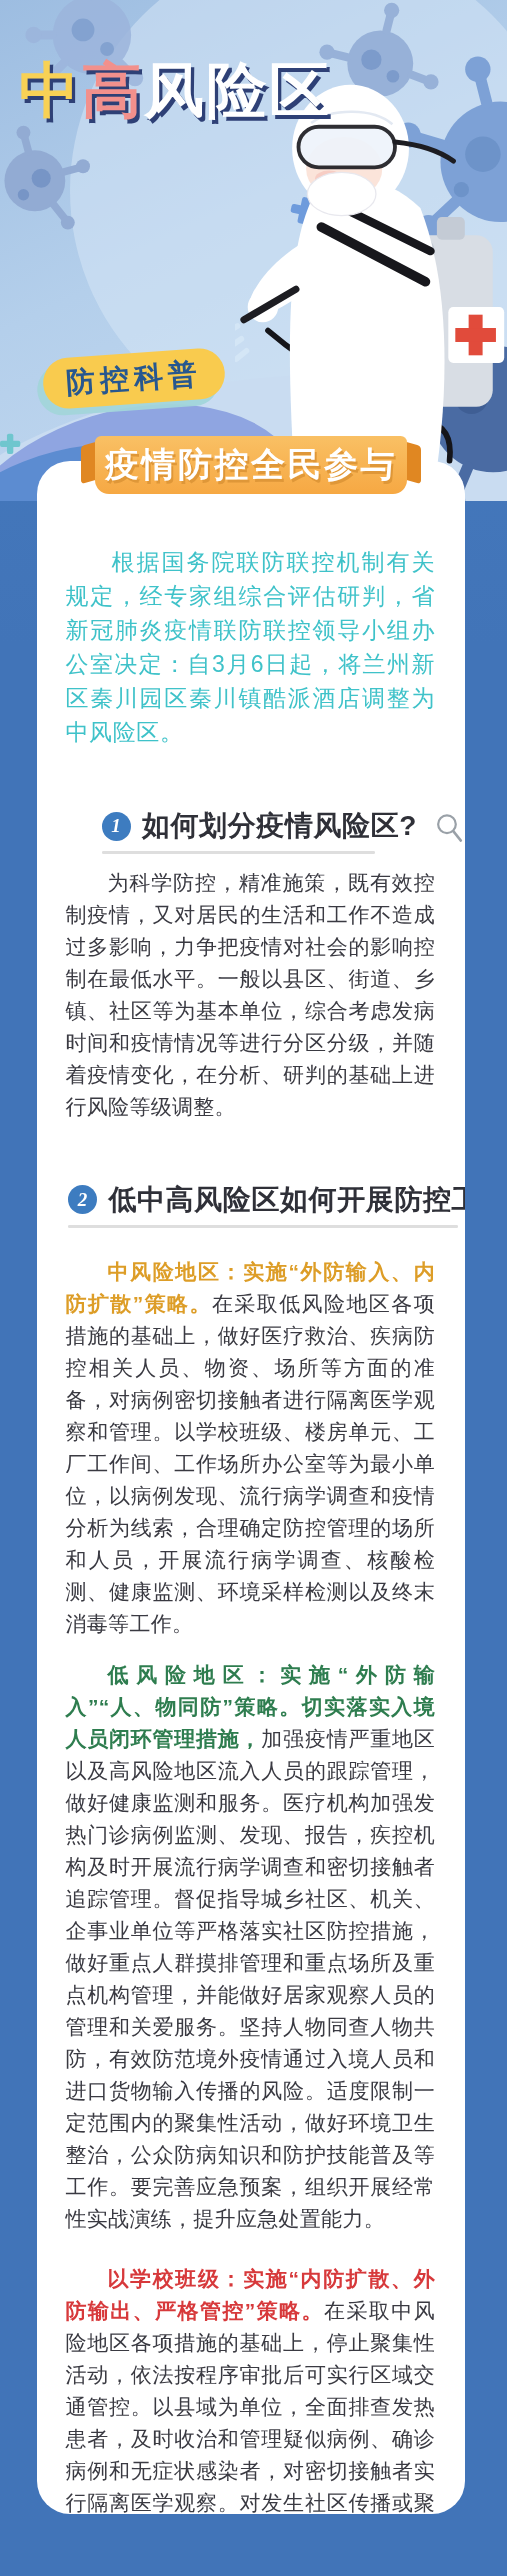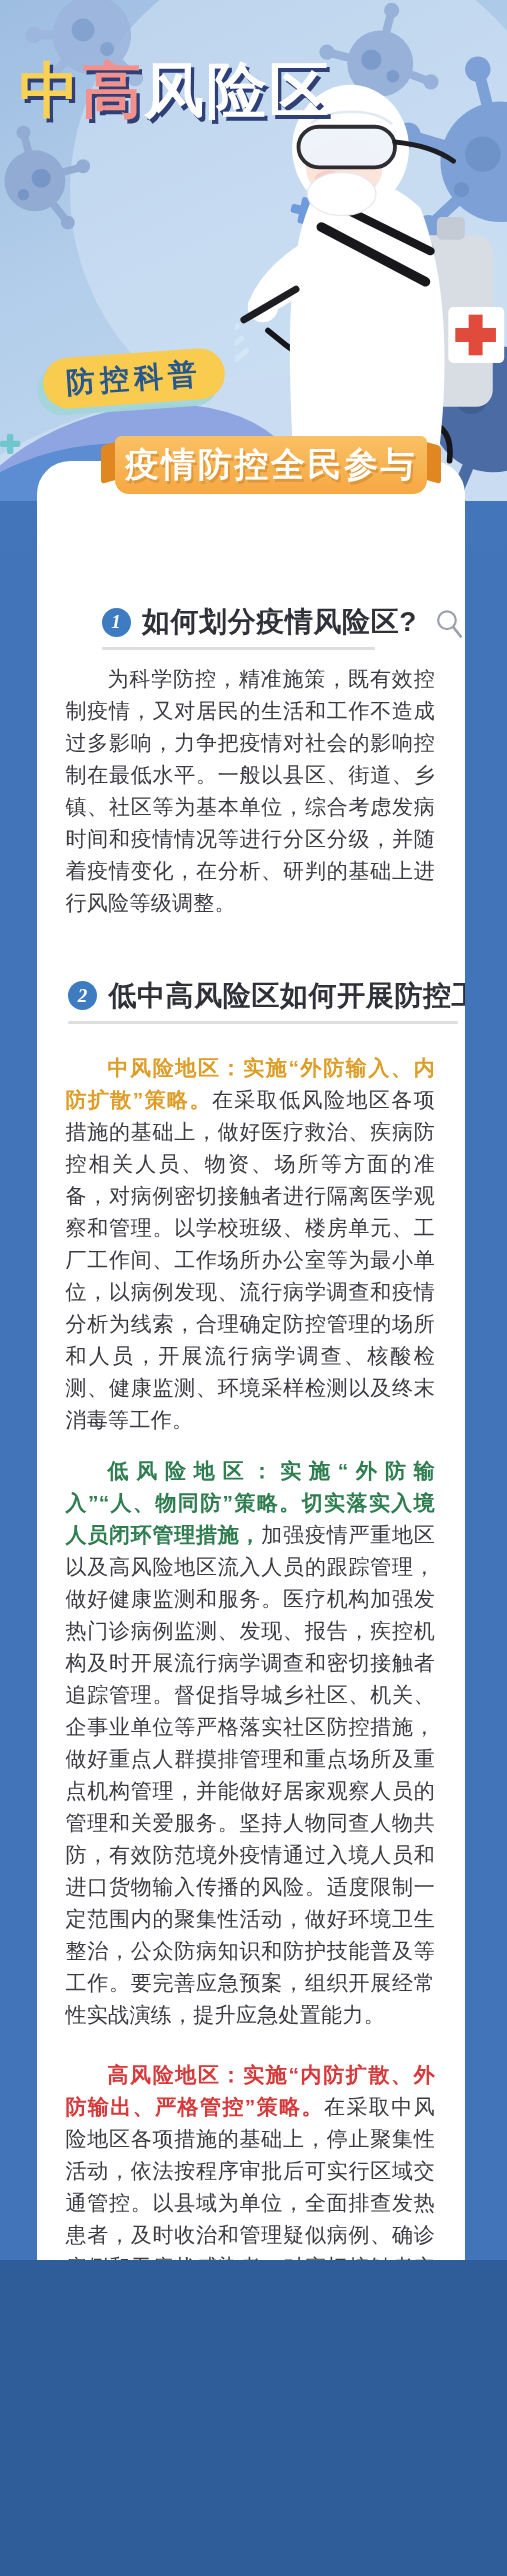--- a/index.html
+++ b/index.html
@@ -1,17 +1,17 @@
 <!DOCTYPE html>
 <html style="font-size:10px"><head>
 <meta charset="utf-8">
 <style>
   html,body{margin:0;padding:0;background:#2f5d9a;}
   .page{
-    position:relative;width:507px;height:2260px;margin:0 auto;
+    position:relative;width:507px;height:2576px;margin:0 auto;
     background:linear-gradient(180deg,#4a7ec2 0%,#4174b8 25%,#4174b8 100%);
     overflow:hidden;
     font-family:"Liberation Sans","DejaVu Sans",sans-serif;
   }
   
   .hero{position:absolute;top:0;left:0;width:507px;height:501px;overflow:hidden;
     background:linear-gradient(155deg,#9dbde1 0%,#b4cfeb 45%,#c0d7ef 80%);}
   .big-circle{position:absolute;left:70px;top:-57px;width:495px;height:495px;border-radius:50%;
     background:rgba(214,230,246,0.55);}
   .deco{position:absolute;left:0;top:0;}
@@ -25,21 +25,21 @@
   .hero-title .t-line{font-size:60px;letter-spacing:2.5px;color:#ffffff;margin:0 0 33px 0;
     text-shadow:3.2px 3.8px 0 #2e4076;}
   .t-mid{color:#f8d155;}
   .t-high{color:#f2908c;}
   .hero-badge{position:absolute;left:43px;top:353px;z-index:5;display:inline-block;
     background:#f9cb4e;color:#27578f;font-size:29px;font-weight:800;letter-spacing:5px;
     padding:5.7px 23px;border-radius:28px;transform:rotate(-4deg);
     box-shadow:-6.3px 6.3px 0 rgba(162,213,218,0.95);}
   .person{position:absolute;left:235px;top:48px;z-index:3;}
   
-  .ribbon{position:absolute;left:95px;top:436px;width:312px;height:58px;z-index:30;margin-left:20px;}
+  .ribbon{position:absolute;left:95px;top:436px;width:312px;height:58px;z-index:30;}
   .ribbon .wing{position:absolute;top:5px;width:36px;height:38px;background:#e08722;border-radius:3.8px;}
   .ribbon .wing.l{left:-14px;transform:skewY(-16deg);}
   .ribbon .wing.r{right:-14px;transform:skewY(16deg);}
   .ribbon .ribbon-body{position:absolute;left:0;top:0;width:100%;height:100%;
     background:linear-gradient(180deg,#f9c064 0%,#f6a843 100%);
     border-radius:6.3px 6.3px 14px 14px;display:flex;align-items:center;justify-content:center;}
   .ribbon .ribbon-text{font-size:34px;font-weight:900;color:#ffffff;letter-spacing:2.5px;
     text-shadow:1.9px 2.5px 0 #df9738;}
   
   .card{position:absolute;left:37px;top:461px;width:428px;height:2053px;z-index:20;
@@ -206,20 +206,21 @@
   <div class="ribbon">
     <div class="wing l"></div>
     <div class="wing r"></div>
     <div class="ribbon-body">
       <span class="ribbon-text">疫情防控全民参与</span>
     </div>
   </div>
 
   <div class="card">
 
+    <p class="intro-para">根据国务院联防联控机制有关规定，经专家组综合评估研判，省新冠肺炎疫情联防联控领导小组办公室决定：自3月6日起，将兰州新区秦川园区秦川镇酷派酒店调整为中风险区。</p>
 
     <div class="sec-header h1">
       <div class="sec-num">1</div>
       <div class="sec-title">如何划分疫情风险区?</div>
       <svg class="mag" width="29" height="32" viewBox="0 0 46 50">
         <circle cx="19" cy="19" r="14" fill="none" stroke="#9aa1a8" stroke-width="3.5"></circle>
         <line x1="29" y1="30" x2="41" y2="45" stroke="#9aa1a8" stroke-width="4" stroke-linecap="round"></line>
       </svg>
     </div>
     <div class="sec-underline u1"></div>
@@ -230,17 +231,17 @@
       <div class="sec-num">2</div>
       <div class="sec-title">低中高风险区如何开展防控工作?</div>
 
     </div>
     <div class="sec-underline u2"></div>
 
     <p class="body-para risk"><span class="lead mid">中风险地区：实施“外防输入、内防扩散”策略。</span><span>在采取低风险地区各项措施的基础上，做好医疗救治、疾病防控相关人员、物资、场所等方面的准备，对病例密切接触者进行隔离医学观察和管理。以学校班级、楼房单元、工厂工作间、工作场所办公室等为最小单位，以病例发现、流行病学调查和疫情分析为线索，合理确定防控管理的场所和人员，开展流行病学调查、核酸检测、健康监测、环境采样检测以及终末消毒等工作。</span></p>
 
     <p class="body-para risk low"><span class="lead low">低风险地区：实施“外防输入”“人、物同防”策略。切实落实入境人员闭环管理措施，</span><span>加强疫情严重地区以及高风险地区流入人员的跟踪管理，做好健康监测和服务。医疗机构加强发热门诊病例监测、发现、报告，疾控机构及时开展流行病学调查和密切接触者追踪管理。督促指导城乡社区、机关、企事业单位等严格落实社区防控措施，做好重点人群摸排管理和重点场所及重点机构管理，并能做好居家观察人员的管理和关爱服务。坚持人物同查人物共防，有效防范境外疫情通过入境人员和进口货物输入传播的风险。适度限制一定范围内的聚集性活动，做好环境卫生整治，公众防病知识和防护技能普及等工作。要完善应急预案，组织开展经常性实战演练，提升应急处置能力。</span></p>
 
-    <p class="body-para risk"><span class="lead high">高风险地区：实施“内防扩散、外防输出、严格管控”策略。</span><span>在采取中风险地区各项措施的基础上，停止聚集性活动，依法按程序审批后可实行区域交通管控。以县域为单位，全面排查发热患者，及时收治和管理疑似病例、确诊病例和无症状感染者，对密切接触者实行隔离医学观察。对发生社区传播或聚集性疫情的城市居民小区（农村自然村）的相关场所进行消毒，采取限制人员聚集、进出等管控措施。</span></p>
+    <p class="body-para risk"><span class="lead high">以学校班级：实施“内防扩散、外防输出、严格管控”策略。</span><span>在采取中风险地区各项措施的基础上，停止聚集性活动，依法按程序审批后可实行区域交通管控。以县域为单位，全面排查发热患者，及时收治和管理疑似病例、确诊病例和无症状感染者，对密切接触者实行隔离医学观察。对发生社区传播或聚集性疫情的城市居民小区（农村自然村）的相关场所进行消毒，采取限制人员聚集、进出等管控措施。</span></p>
 
   </div>
 </div>
 
 
 </body></html>

